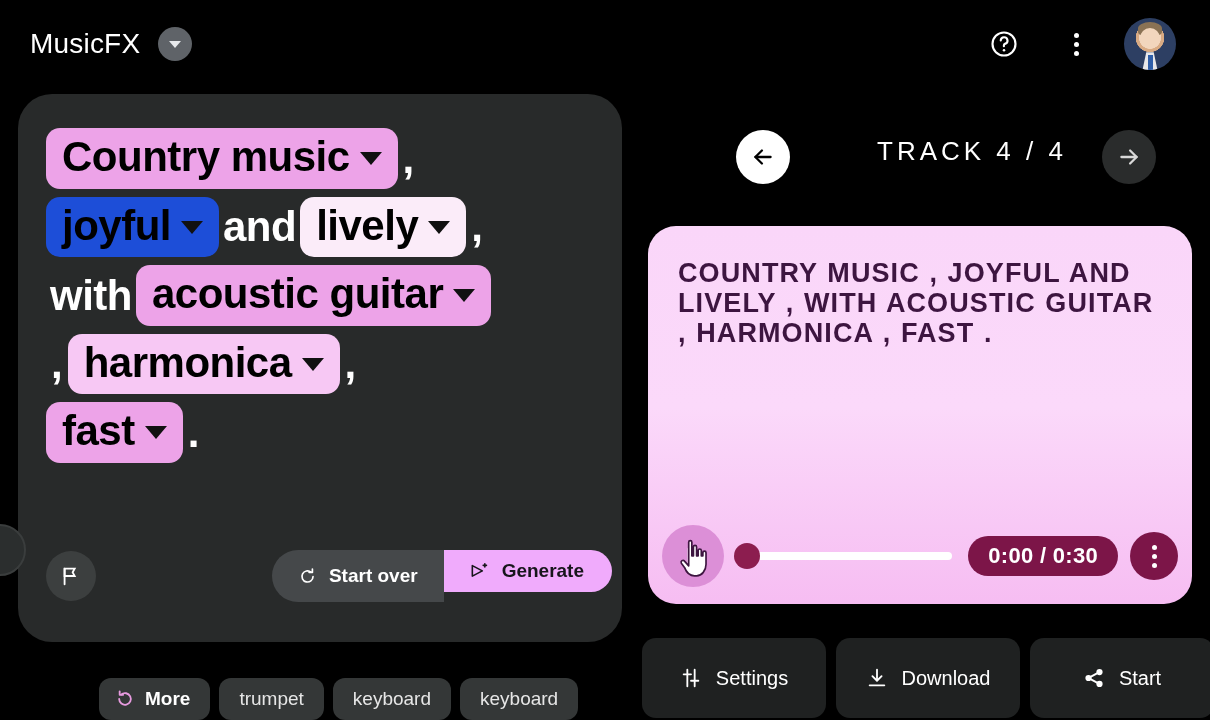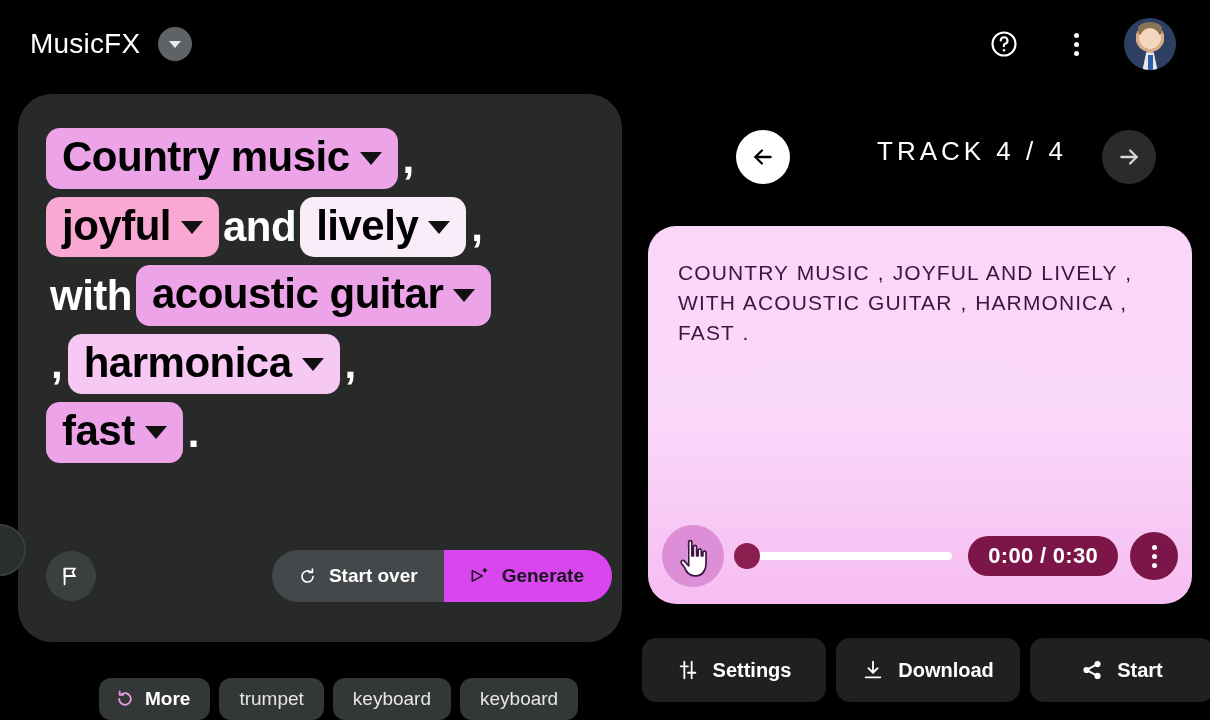--- a/index.html
+++ b/index.html
@@ -59,22 +59,22 @@
     display:flex;align-items:center;justify-content:center;
   }
   .seg { margin-left:auto; display:flex; align-items:stretch; }
   .btn-startover {
     display:flex;align-items:center;gap:12px;
     background:#45484a; color:#fff; font-size:19px; font-weight:700;
     border-radius: 26px 0 0 26px; padding: 0 26px 0 26px; height: 52px;
   }
   .btn-generate {
     display:flex;align-items:center;gap:12px;
-    background:#d946ef; color:#17151b; font-size:19px; font-weight:700;
-    border-radius: 0 26px 26px 0; padding: 0 28px 0 24px; height: 52px;
+    background:#f0abfc; color:#17151b; font-size:19px; font-weight:700;
+    border-radius: 0 26px 26px 0; padding: 0 28px 0 24px; height: 42px;
   }
 
   
   .edge-circle {
     position:absolute; left:-26px; top:524px; width:52px;height:52px;border-radius:50%;
     background:#2b2e2e; border:2px solid #3a3d3d;
   }
 
   
   .sugg-row { position:absolute; left: 99px; top: 678px; display:flex; gap: 9px; }
@@ -95,22 +95,22 @@
     color:#fff; font-size: 26px; font-weight: 400; letter-spacing: 4px;
   }
 
   .track-card {
     position:absolute; left: 648px; top: 226px; width: 544px; height: 378px;
     border-radius: 28px;
     background: linear-gradient(180deg, #fad6f9 0%, #fbd9fa 48%, #f6bdf2 100%);
     padding: 32px 30px 0 30px;
   }
   .track-prompt {
-    color:#3d1540; font-size: 21px; line-height: 30px; letter-spacing: 1.1px;
-    font-weight: 400; word-spacing: 1px;
+    color:#3d1540; font-size: 27px; line-height: 30px; letter-spacing: 1.1px;
+    font-weight: 700; word-spacing: 1px;
   }
   .player {
     position:absolute; left: 14px; right: 14px; bottom: 16px; height: 64px;
     display:flex; align-items:center; gap: 0;
   }
   .play-btn {
     width:62px;height:62px;border-radius:50%;background:#dc8fd7;
     display:flex;align-items:center;justify-content:center; position:relative; flex:0 0 auto;
   }
   .slider { flex:1 1 auto; height: 26px; position:relative; margin: 0 16px 0 10px; display:flex; align-items:center; }
@@ -123,23 +123,23 @@
   }
   .more-btn {
     width:48px;height:48px;border-radius:50%;background:#7c1548;
     display:flex;align-items:center;justify-content:center;margin-left:12px;flex:0 0 auto;
   }
   .dot3 { display:flex;flex-direction:column;gap:4px;align-items:center; }
   .dot3 i { width:5px;height:5px;border-radius:50%;background:#fff;display:block; }
 
   .bottom-actions { position:absolute; left: 642px; top: 638px; display:flex; gap: 10px; }
   .baction {
-    height: 64px; border-radius: 14px; background:#1f2121; color:#fff;
+    height: 80px; border-radius: 14px; background:#1f2121; color:#fff;
     display:flex;align-items:center;justify-content:center;gap:14px;
-    font-size: 20px; font-weight: 700;
+    font-size: 20px; font-weight: 400;
   }
   #bsettings { width: 184px; }
   #bdownload { width: 184px; }
   #bshare { width: 184px; }
 
   .cursor { position:absolute; left: 678px; top: 538px; width: 34px; height: 42px; pointer-events:none; }
 </style>
 </head>
 <body>
 
@@ -181,21 +181,21 @@
 
       <div class="row">
         <span class="chip" style="background:#eda3e8">
           <span>Country music</span>
           <span class="dn"></span>
         </span>
         <span class="punct">,</span>
       </div>
 
       <div class="row">
-        <span class="chip" style="background:#f9a8d4">
+        <span class="chip" style="background:#1d4ed8">
           <span>joyful</span>
           <span class="dn"></span>
         </span>
         <span class="connector">and</span>
         <span class="chip" style="background:#fbecf9">
           <span>lively</span>
           <span class="dn"></span>
         </span>
         <span class="punct">,</span>
       </div>

